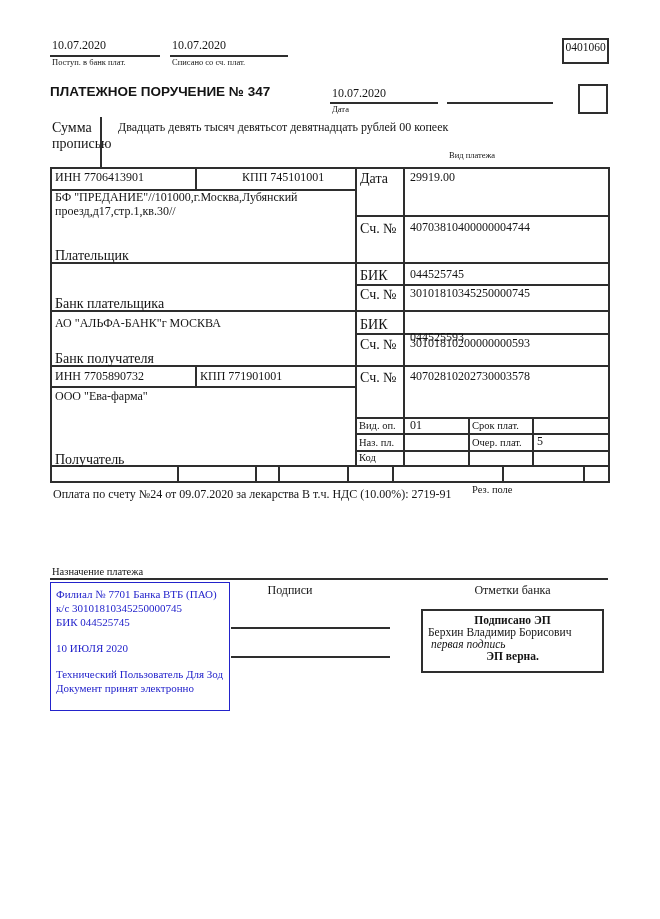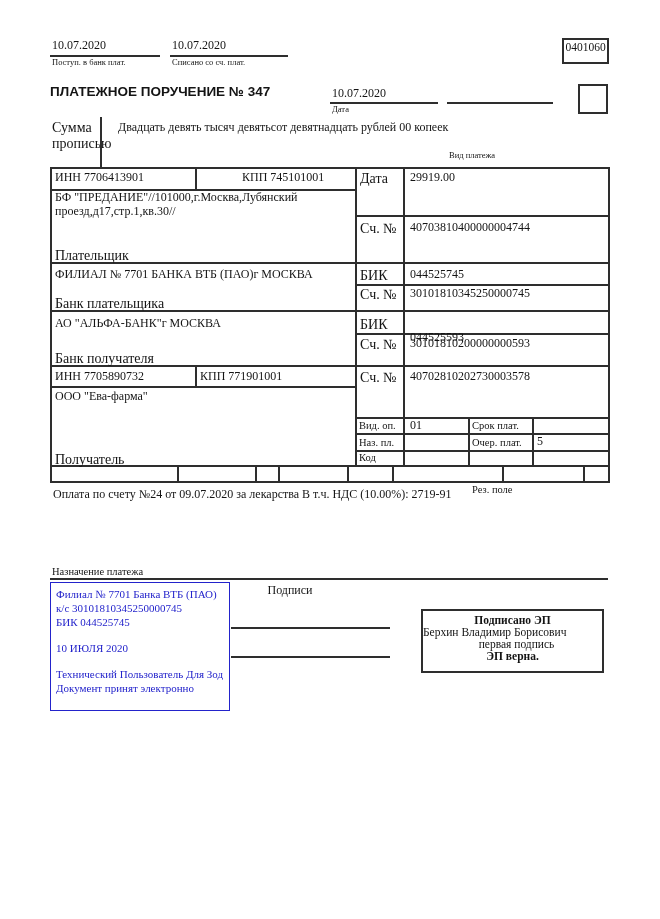--- a/index.html
+++ b/index.html
@@ -28,22 +28,22 @@
     border:1.5px solid #2323cb; box-sizing:border-box; color:#2323cb;
     font-size:11px; line-height:14px; padding:4px 5px;
   }
   .stamp .gap { margin-top:12px; }
   .esign {
     position:absolute; left:421px; top:609px; width:183px; height:64px;
     border:2px solid #2e2e2e; box-sizing:border-box; font-size:11.5px;
     padding-top:3px;
   }
   .esign .c { text-align:center; }
-  .esign .nm { }
-  .esign .it { padding-left:8px;text-align:center; }
+  .esign .nm { padding-left:5px; }
+  .esign .it { font-style:italic; padding-left:8px; }
   .center { text-align:center; }
 </style>
 </head>
 <body>
 
 <div class="page">
 
   <div class="t" style="left:52px; top:39px;">10.07.2020</div>
   <div class="ln" style="left:50px; top:55px; width:110px; height:2px;"></div>
   <div class="t small" style="left:52px; top:58px;">Поступ. в банк плат.</div>
@@ -100,21 +100,20 @@
   <div class="t" style="left:55px; top:171px;">ИНН 7706413901</div>
   <div class="t" style="left:200px; top:171px;margin-left:42px;">КПП 745101001</div>
   <div class="t lab" style="left:360px; top:171px;">Дата</div>
   <div class="t" style="left:410px; top:171px;">29919.00</div>
 
   <div class="t wrap" style="left:55px; top:191px; width:290px;">БФ "ПРЕДАНИЕ"//101000,г.Москва,Лубянский проезд,д17,стр.1,кв.30//</div>
   <div class="t lab" style="left:360px; top:221px;">Сч. №</div>
   <div class="t" style="left:410px; top:221px;text-align:center;">40703810400000004744</div>
   <div class="t lab" style="left:55px; top:248px;">Плательщик</div>
 
-  <div class="t" style="left:55px; top:268px;">ФИЛИАЛ № 7701 БАНКА ВТБ (ПАО)г МОСКВА</div>
   <div class="t lab" style="left:360px; top:268px;">БИК</div>
   <div class="t" style="left:410px; top:268px;">044525745</div>
   <div class="t lab" style="left:360px; top:287px;">Сч. №</div>
   <div class="t" style="left:410px; top:287px;">30101810345250000745</div>
   <div class="t lab" style="left:55px; top:296px;">Банк плательщика</div>
 
   <div class="t" style="left:55px; top:317px;">АО "АЛЬФА-БАНК"г МОСКВА</div>
   <div class="t lab" style="left:360px; top:317px;">БИК</div>
   <div class="t" style="left:410px; top:331px;">044525593</div>
   <div class="t lab" style="left:360px; top:337px;">Сч. №</div>
@@ -148,20 +147,21 @@
     <div>БИК 044525745</div>
     <div class="gap">10 ИЮЛЯ 2020</div>
     <div class="gap">Технический Пользователь Для Зод</div>
     <div>Документ принят электронно</div>
   </div>
 
   <div class="t center" style="left:240px; top:584px; width:100px;">Подписи</div>
   <div class="ln" style="left:231px; top:627px; width:159px; height:2px;"></div>
   <div class="ln" style="left:231px; top:656px; width:159px; height:2px;"></div>
 
+  <div class="t center" style="left:421px; top:584px; width:183px;">Отметки банка</div>
   <div class="esign">
     <div class="c bold">Подписано ЭП</div>
     <div class="nm">Берхин Владимир Борисович</div>
     <div class="it">первая подпись</div>
     <div class="c bold">ЭП верна.</div>
   </div>
 
 </div>
 
 </body></html>

